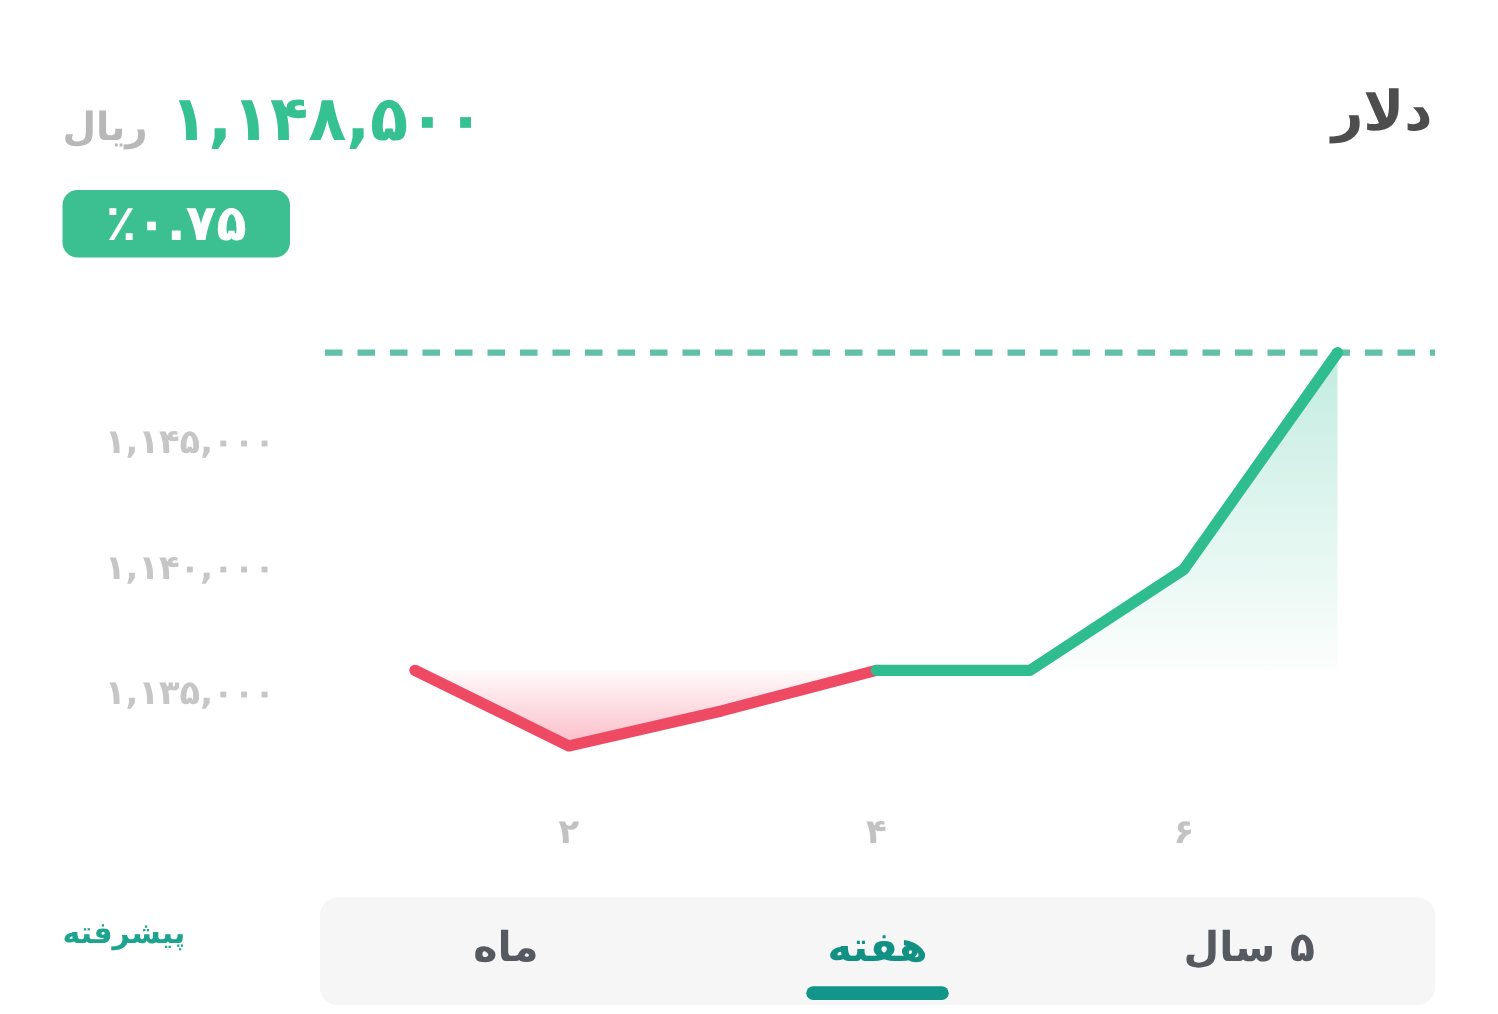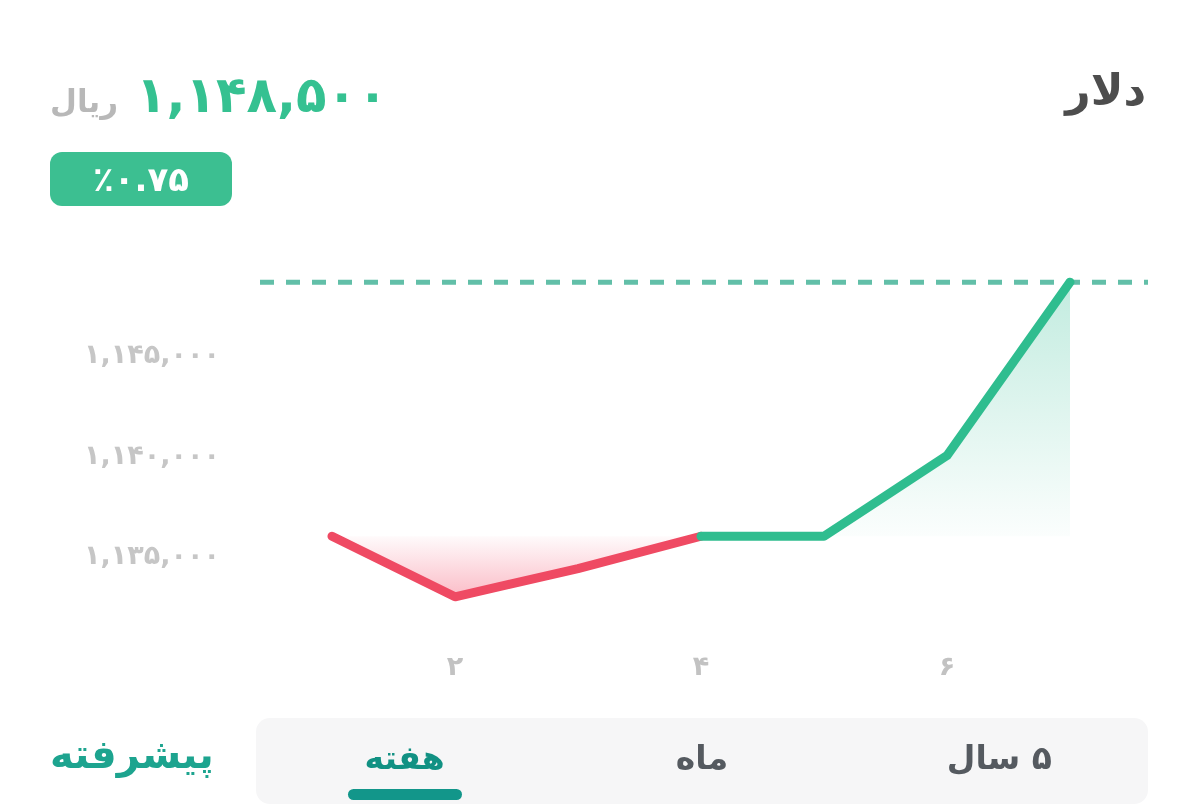--- a/index.html
+++ b/index.html
@@ -83,21 +83,21 @@
     height: 54px;
     box-sizing: border-box;
     background: #3cbf91;
     border-radius: 12px;
     display: flex;
     align-items: center;
     justify-content: center;
     padding: 0 16px;
   }
   .change-badge span {
-    font-size: 34px;
+    font-size: 40px;
     line-height: 1;
     font-weight: 700;
     color: #ffffff;
     white-space: nowrap;
     letter-spacing: 0.5px;
   }
 
   
   .chart-region {
     position: absolute;
@@ -145,21 +145,21 @@
     left: 0;
     top: 700px;
     width: 1198px;
     height: 111px;
   }
 
   .advanced-link {
     position: absolute;
     top: 34px;
     left: 50px;
-    font-size: 40px;
+    font-size: 24px;
     line-height: 1;
     font-weight: 600;
     color: #1da48f;
     white-space: nowrap;
     cursor: pointer;
   }
 
   .range-tabs {
     position: absolute;
     top: 18px;
@@ -262,30 +262,30 @@
     <div class="x-label" style="top: 427px; left: 701px;">۴</div>
     <div class="x-label" style="top: 427px; left: 947px;">۶</div>
   </div>
 
   <div class="footer">
 
     <div class="advanced-link">پیشرفته</div>
 
     <div class="range-tabs">
 
+      <div class="range-tab">
+        <span class="tab-text">ماه</span>
+
+      </div>
+
       <div class="range-tab active">
         <span class="tab-text">هفته</span>
         <span class="tab-underline"></span>
       </div>
 
-      <div class="range-tab">
-        <span class="tab-text">ماه</span>
-
-      </div>
-
 
       <div class="range-tab">
         <span class="tab-text">۵ سال</span>
 
       </div>
 
     </div>
   </div>
 
 </div>

